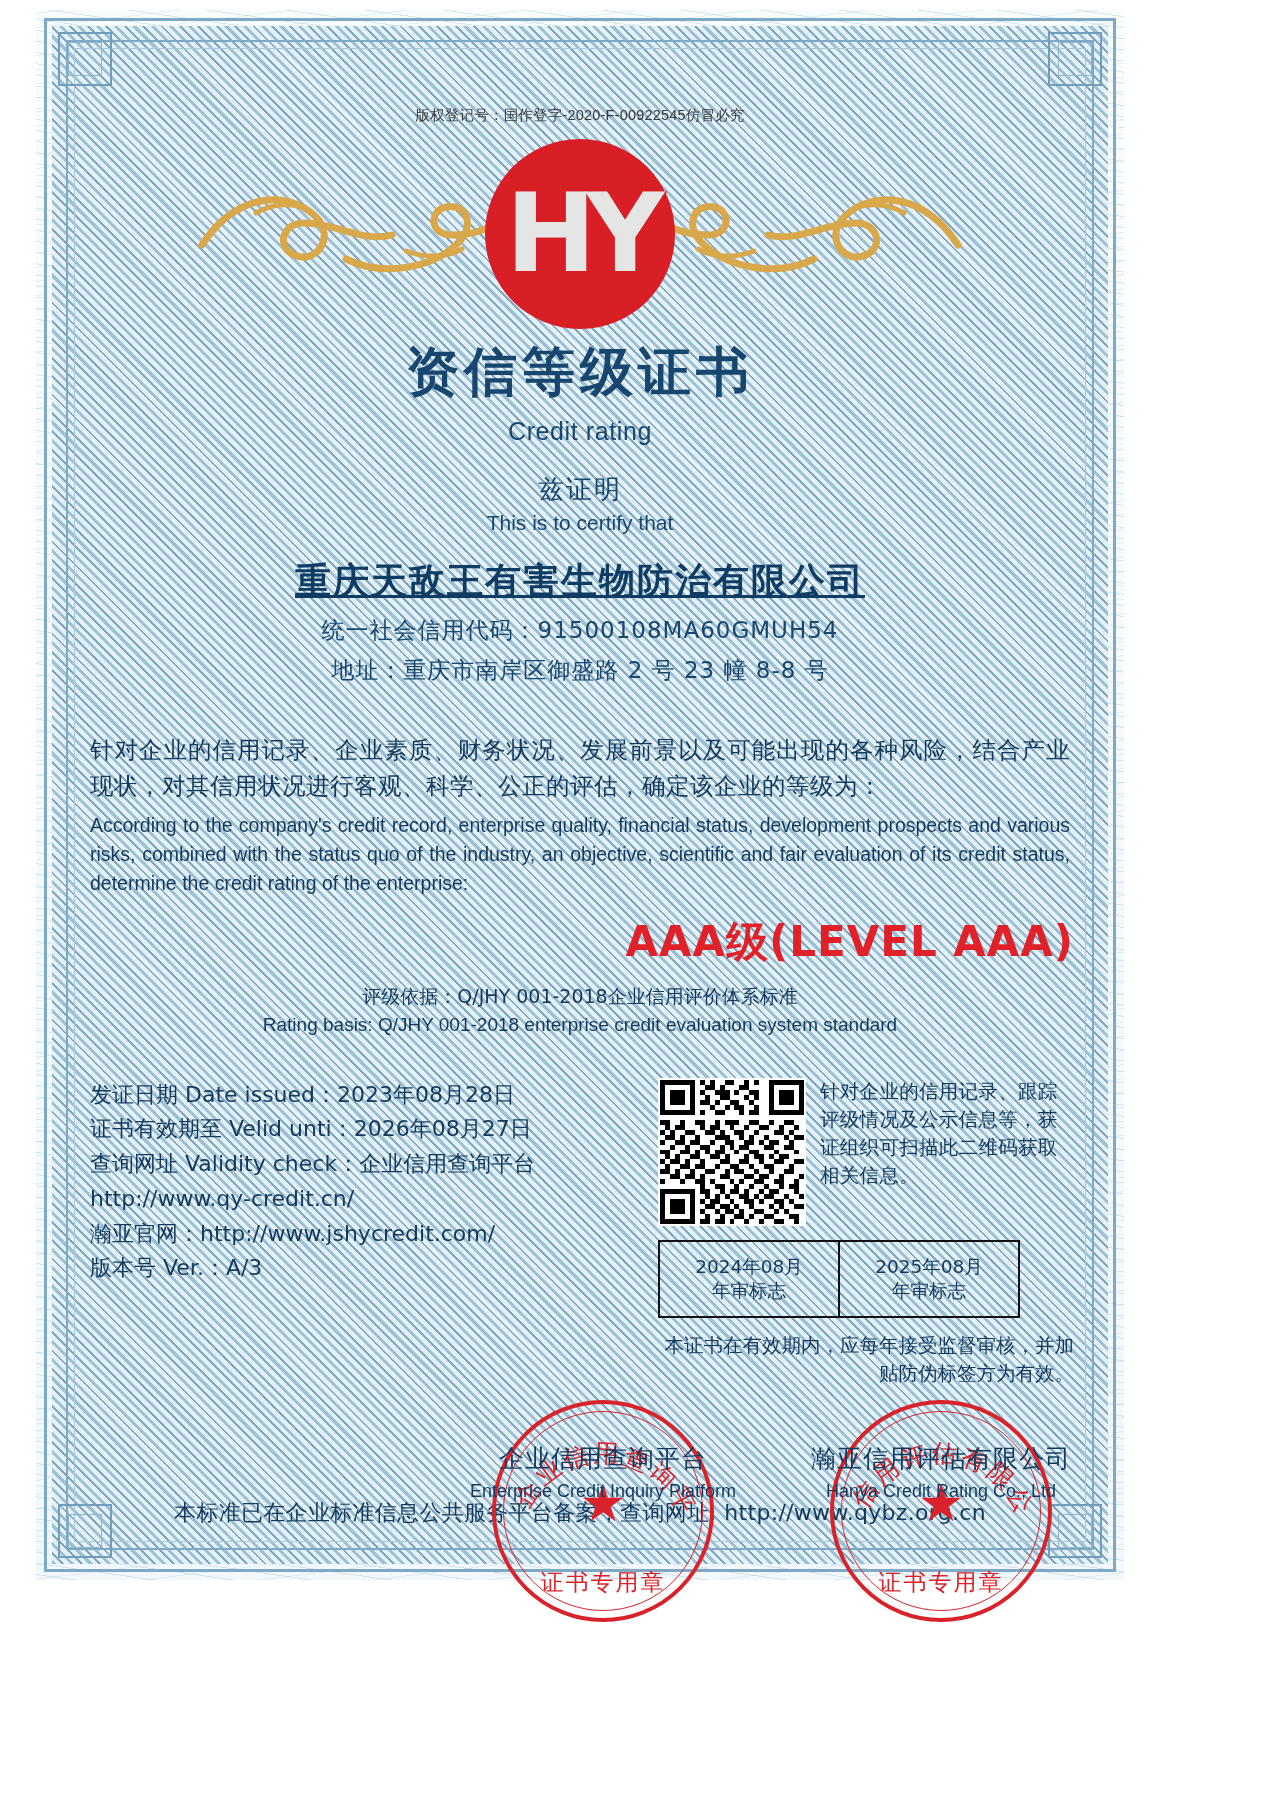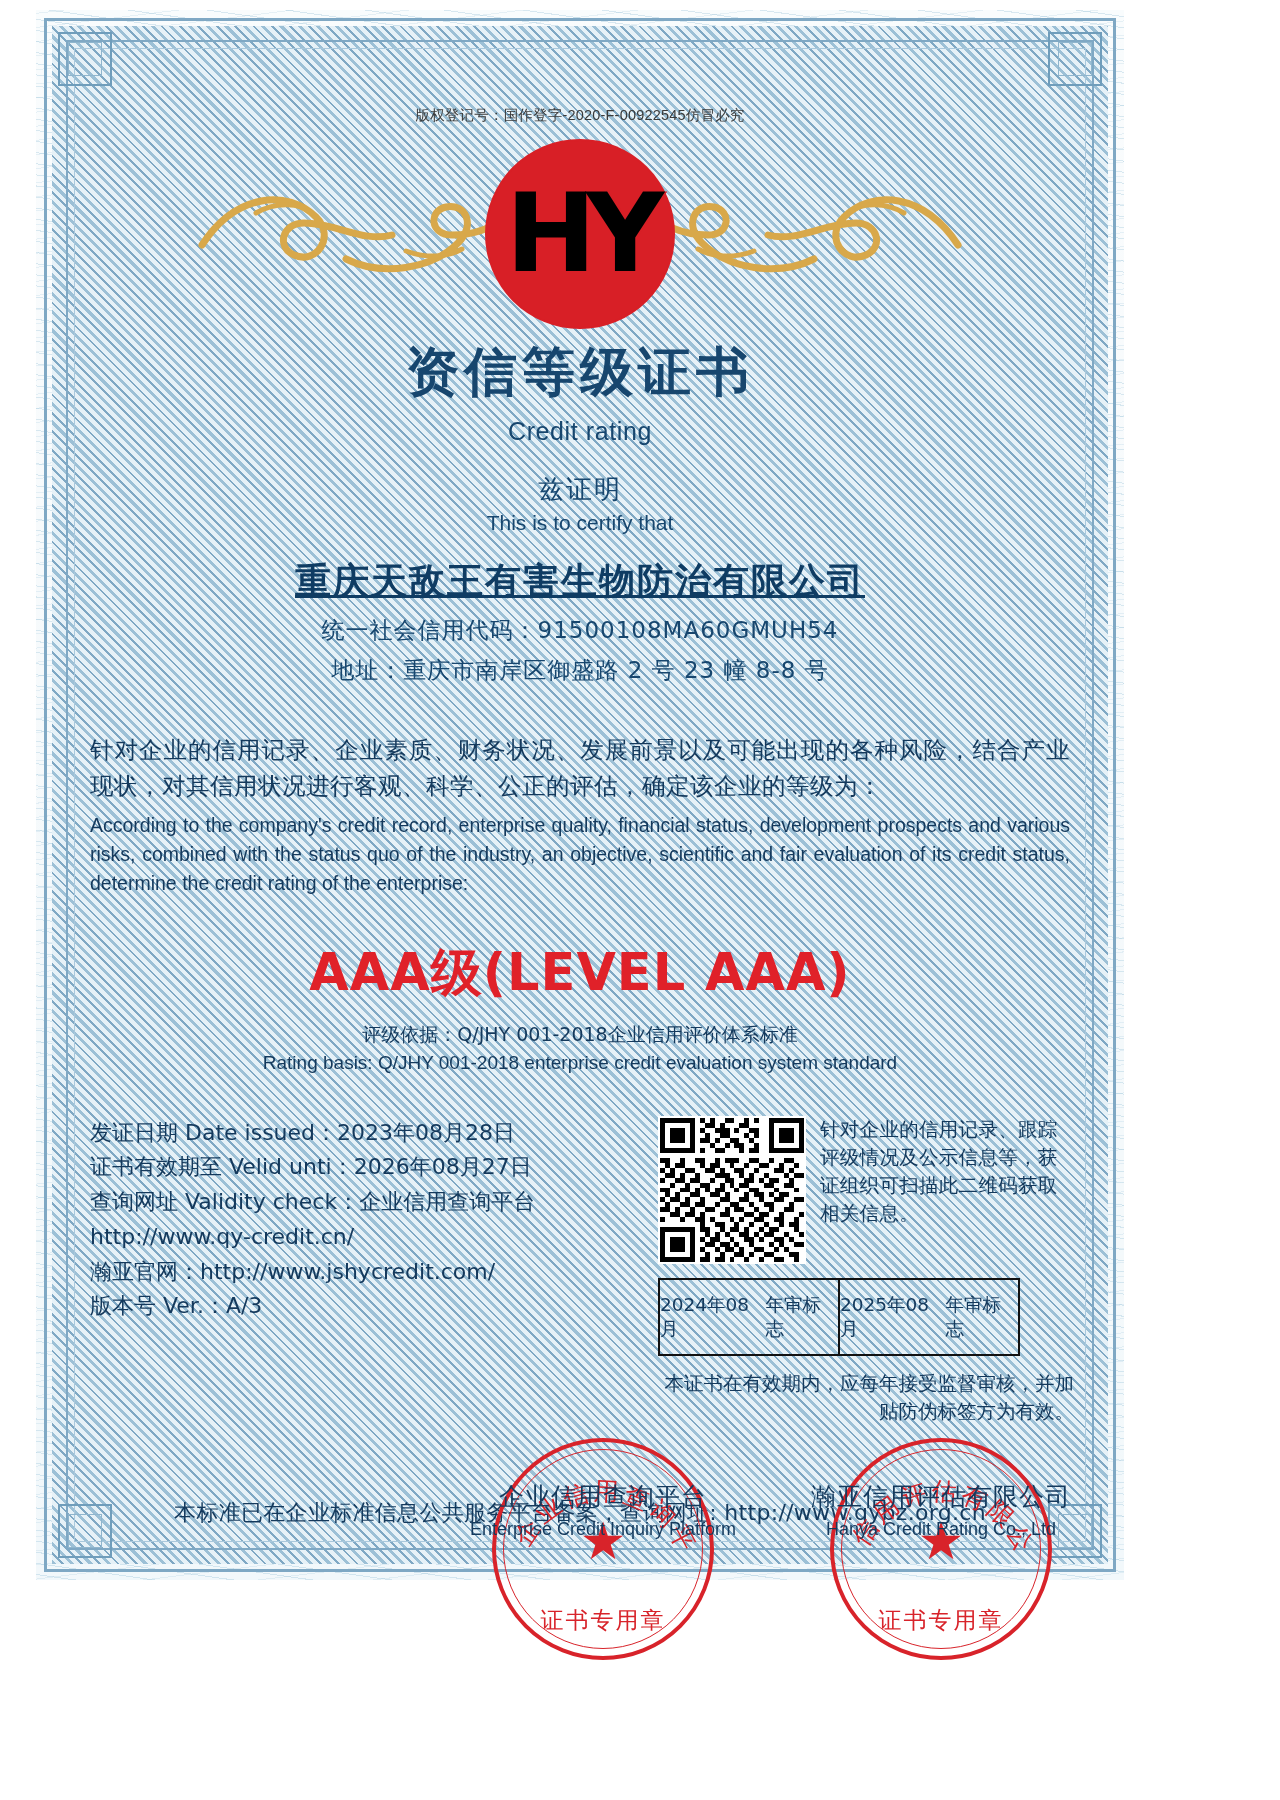--- a/index.html
+++ b/index.html
@@ -141,21 +141,21 @@
     width: 186px;
     height: 186px;
     border-radius: 50%;
     background: #d81f26;
     display: flex;
     align-items: center;
     justify-content: center;
     box-shadow: 0 0 0 2px #d81f26;
   }
   .logo-mark {
-    color: #000000;
+    color: #e5e5e5;
     font-size: 108px;
     font-weight: bold;
     letter-spacing: -10px;
     font-family: "DejaVu Sans", sans-serif;
     line-height: 1;
     text-shadow: 2px 0 0 #d81f26;
   }
 
   .title-cn {
     text-align: center;
@@ -222,25 +222,25 @@
   .body-en {
     font-size: 19.5px;
     color: #14395c;
     line-height: 1.5;
     margin-top: 6px;
     text-align: justify;
     padding: 0 4px;
   }
 
   .level {
-    text-align: center;
-    font-size: 51px;
+    text-align: right;
+    font-size: 42px;
     font-weight: bold;
     color: #e02129;
-    margin-top: 40px;
+    margin-top: 15px;
     letter-spacing: 1px;
     font-family: "DejaVu Sans", sans-serif;
   }
   .basis-cn {
     text-align: center;
     font-size: 19px;
     color: #14395c;
     margin-top: 14px;
     font-family: "DejaVu Sans", sans-serif;
   }
@@ -296,20 +296,21 @@
   .stamp-boxes {
     display: flex;
     margin-top: 14px;
     gap: 0;
   }
   .stamp-box {
     width: 178px;
     height: 74px;
     border: 2px solid #111;
     display: flex;
+    flex-direction: column;
     align-items: center;
     justify-content: center;
     font-size: 18.5px;
     color: #14395c;
     font-family: "DejaVu Sans", sans-serif;
     line-height: 1.3;
   }
   .stamp-box + .stamp-box { border-left: none; }
   .annual-note {
     margin-top: 14px;

